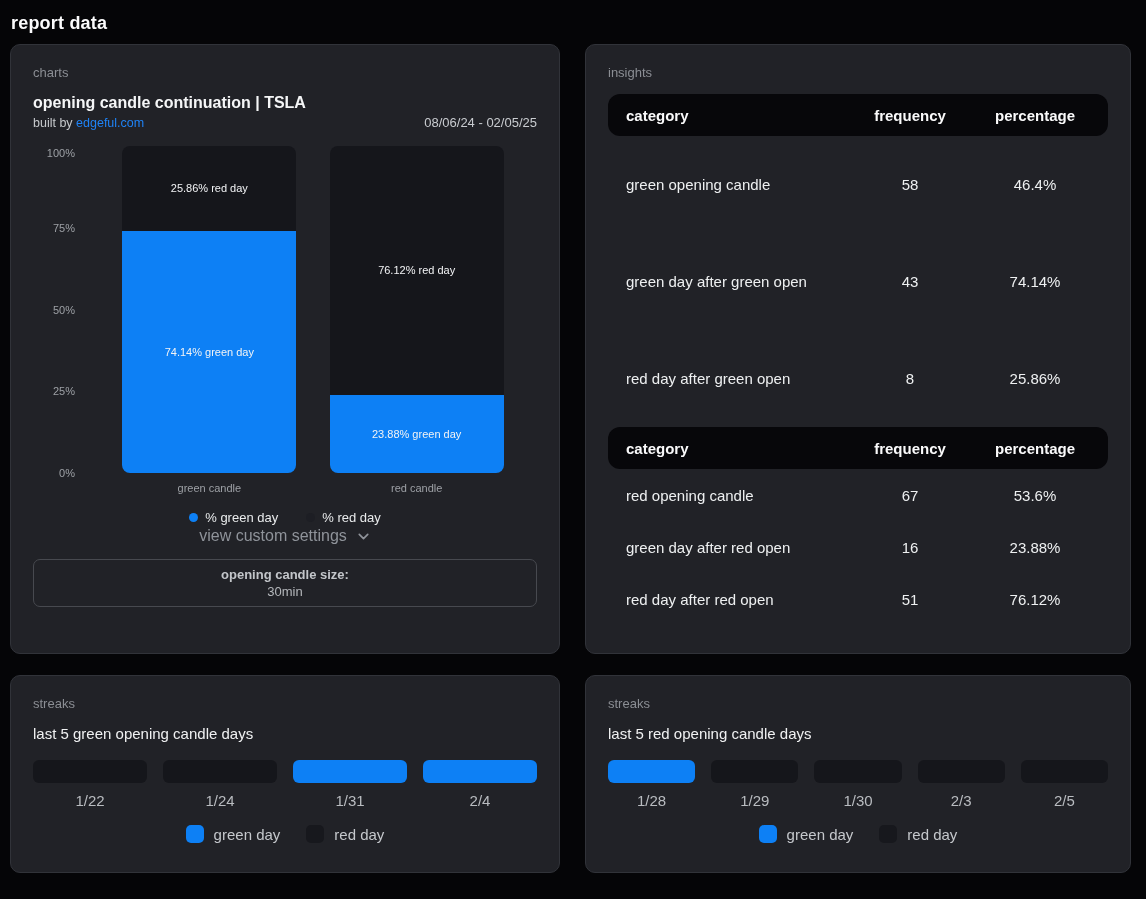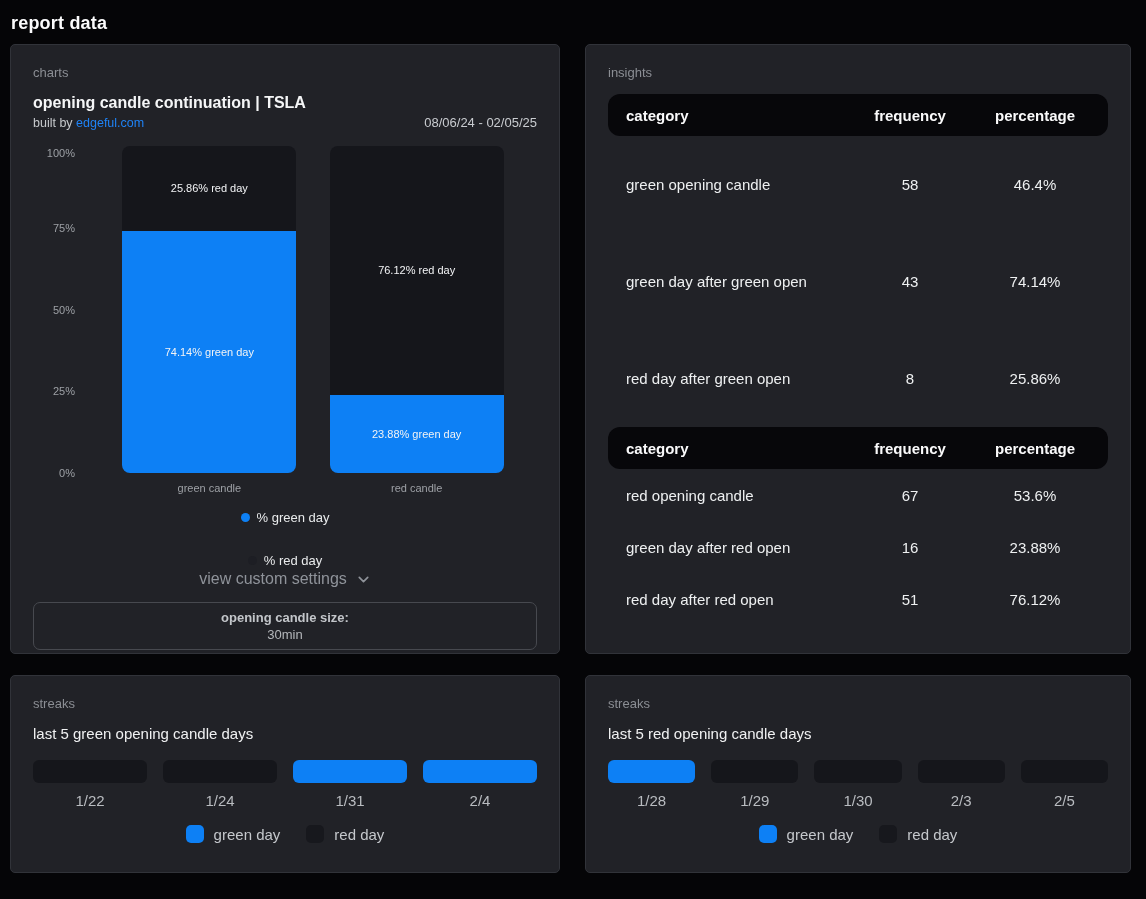--- a/index.html
+++ b/index.html
@@ -1,40 +1,40 @@
 <!DOCTYPE html>
 <html><head>
 <meta charset="utf-8">
 <style>
   * { margin:0; padding:0; box-sizing:border-box; }
   html,body { width:1146px; height:899px; background:#050507; font-family:"Liberation Sans", sans-serif; color:#f2f3f4; overflow:hidden; }
   .page-title { font-size:18px; font-weight:700; color:#fbfbfc; padding:13px 0 0 11px; letter-spacing:.2px; }
   .grid { display:grid; grid-template-columns:550px 546px; grid-template-rows:610px 198px; gap:21px 25px; margin:10px 15px 0 10px; }
-  .panel { background:#212227; border:1px solid #313339; border-radius:5px; padding:20px 22px; position:relative; }
+  .panel { background:#212227; border:1px solid #313339; border-radius:10px; padding:20px 22px; position:relative; }
   .panel-label { font-size:13px; color:#8b8e94; }
 
   
   .chart-title { font-size:16px; font-weight:700; color:#f5f6f7; margin-top:14px; }
   .sub-row { display:flex; justify-content:space-between; align-items:baseline; margin-top:3px; }
   .built-by { font-size:12.5px; color:#c7cacd; }
   .built-by a { color:#1f83f6; text-decoration:none; }
   .date-range { font-size:13px; color:#c9ccd0; }
   .chart-wrap { display:flex; margin-top:16px; }
   .y-axis { width:56px; height:327px; position:relative; }
   .y-axis span { position:absolute; right:14px; transform:translateY(-50%); font-size:11px; color:#9da0a5; }
   .yt0{top:2%} .yt1{top:25%} .yt2{top:50%} .yt3{top:75%} .yt4{top:100%}
   .plot { flex:1; display:flex; justify-content:space-evenly; }
   .bar-col { width:174px; }
   .bar { height:327px; border-radius:8px; overflow:hidden; display:flex; flex-direction:column; }
   .seg { display:flex; align-items:center; justify-content:center; }
   .seg-red { background:#15161b; }
   .seg-green { background:#0d80f5; }
   .seg-label { font-size:11px; color:#f2f3f5; }
   .x-label { text-align:center; font-size:11px; color:#9da0a5; margin-top:9px; }
-  .chart-legend { display:flex; justify-content:center; gap:28px; margin-top:16px; align-items:center;flex-direction:column; }
+  .chart-legend { display:flex; justify-content:center; gap:28px; margin-top:16px; align-items:center; }
   .cl-item { display:flex; align-items:center; gap:7px; font-size:13px; color:#e9ebec; }
   .dot { width:9px; height:9px; border-radius:50%; }
   .dot-red { background:#1d1e24; }
   .settings-toggle { display:flex; justify-content:center; align-items:center; gap:9px; margin-top:2px; font-size:16px; color:#8f939a; cursor:pointer; }
   .settings-box { margin-top:14px; border:1px solid #47494f; border-radius:7px; padding:7px 10px; text-align:center; }
   .sb-label { font-size:13px; font-weight:700; color:#c3c6ca; }
   .sb-value { font-size:13px; color:#b4b7bb; margin-top:2px; }
 
   
   .tbl-header { display:flex; align-items:center; height:42px; background:#07070a; border-radius:12px; padding:4px 18px; font-size:15px; font-weight:700; color:#fafafb; margin-top:14px; }

